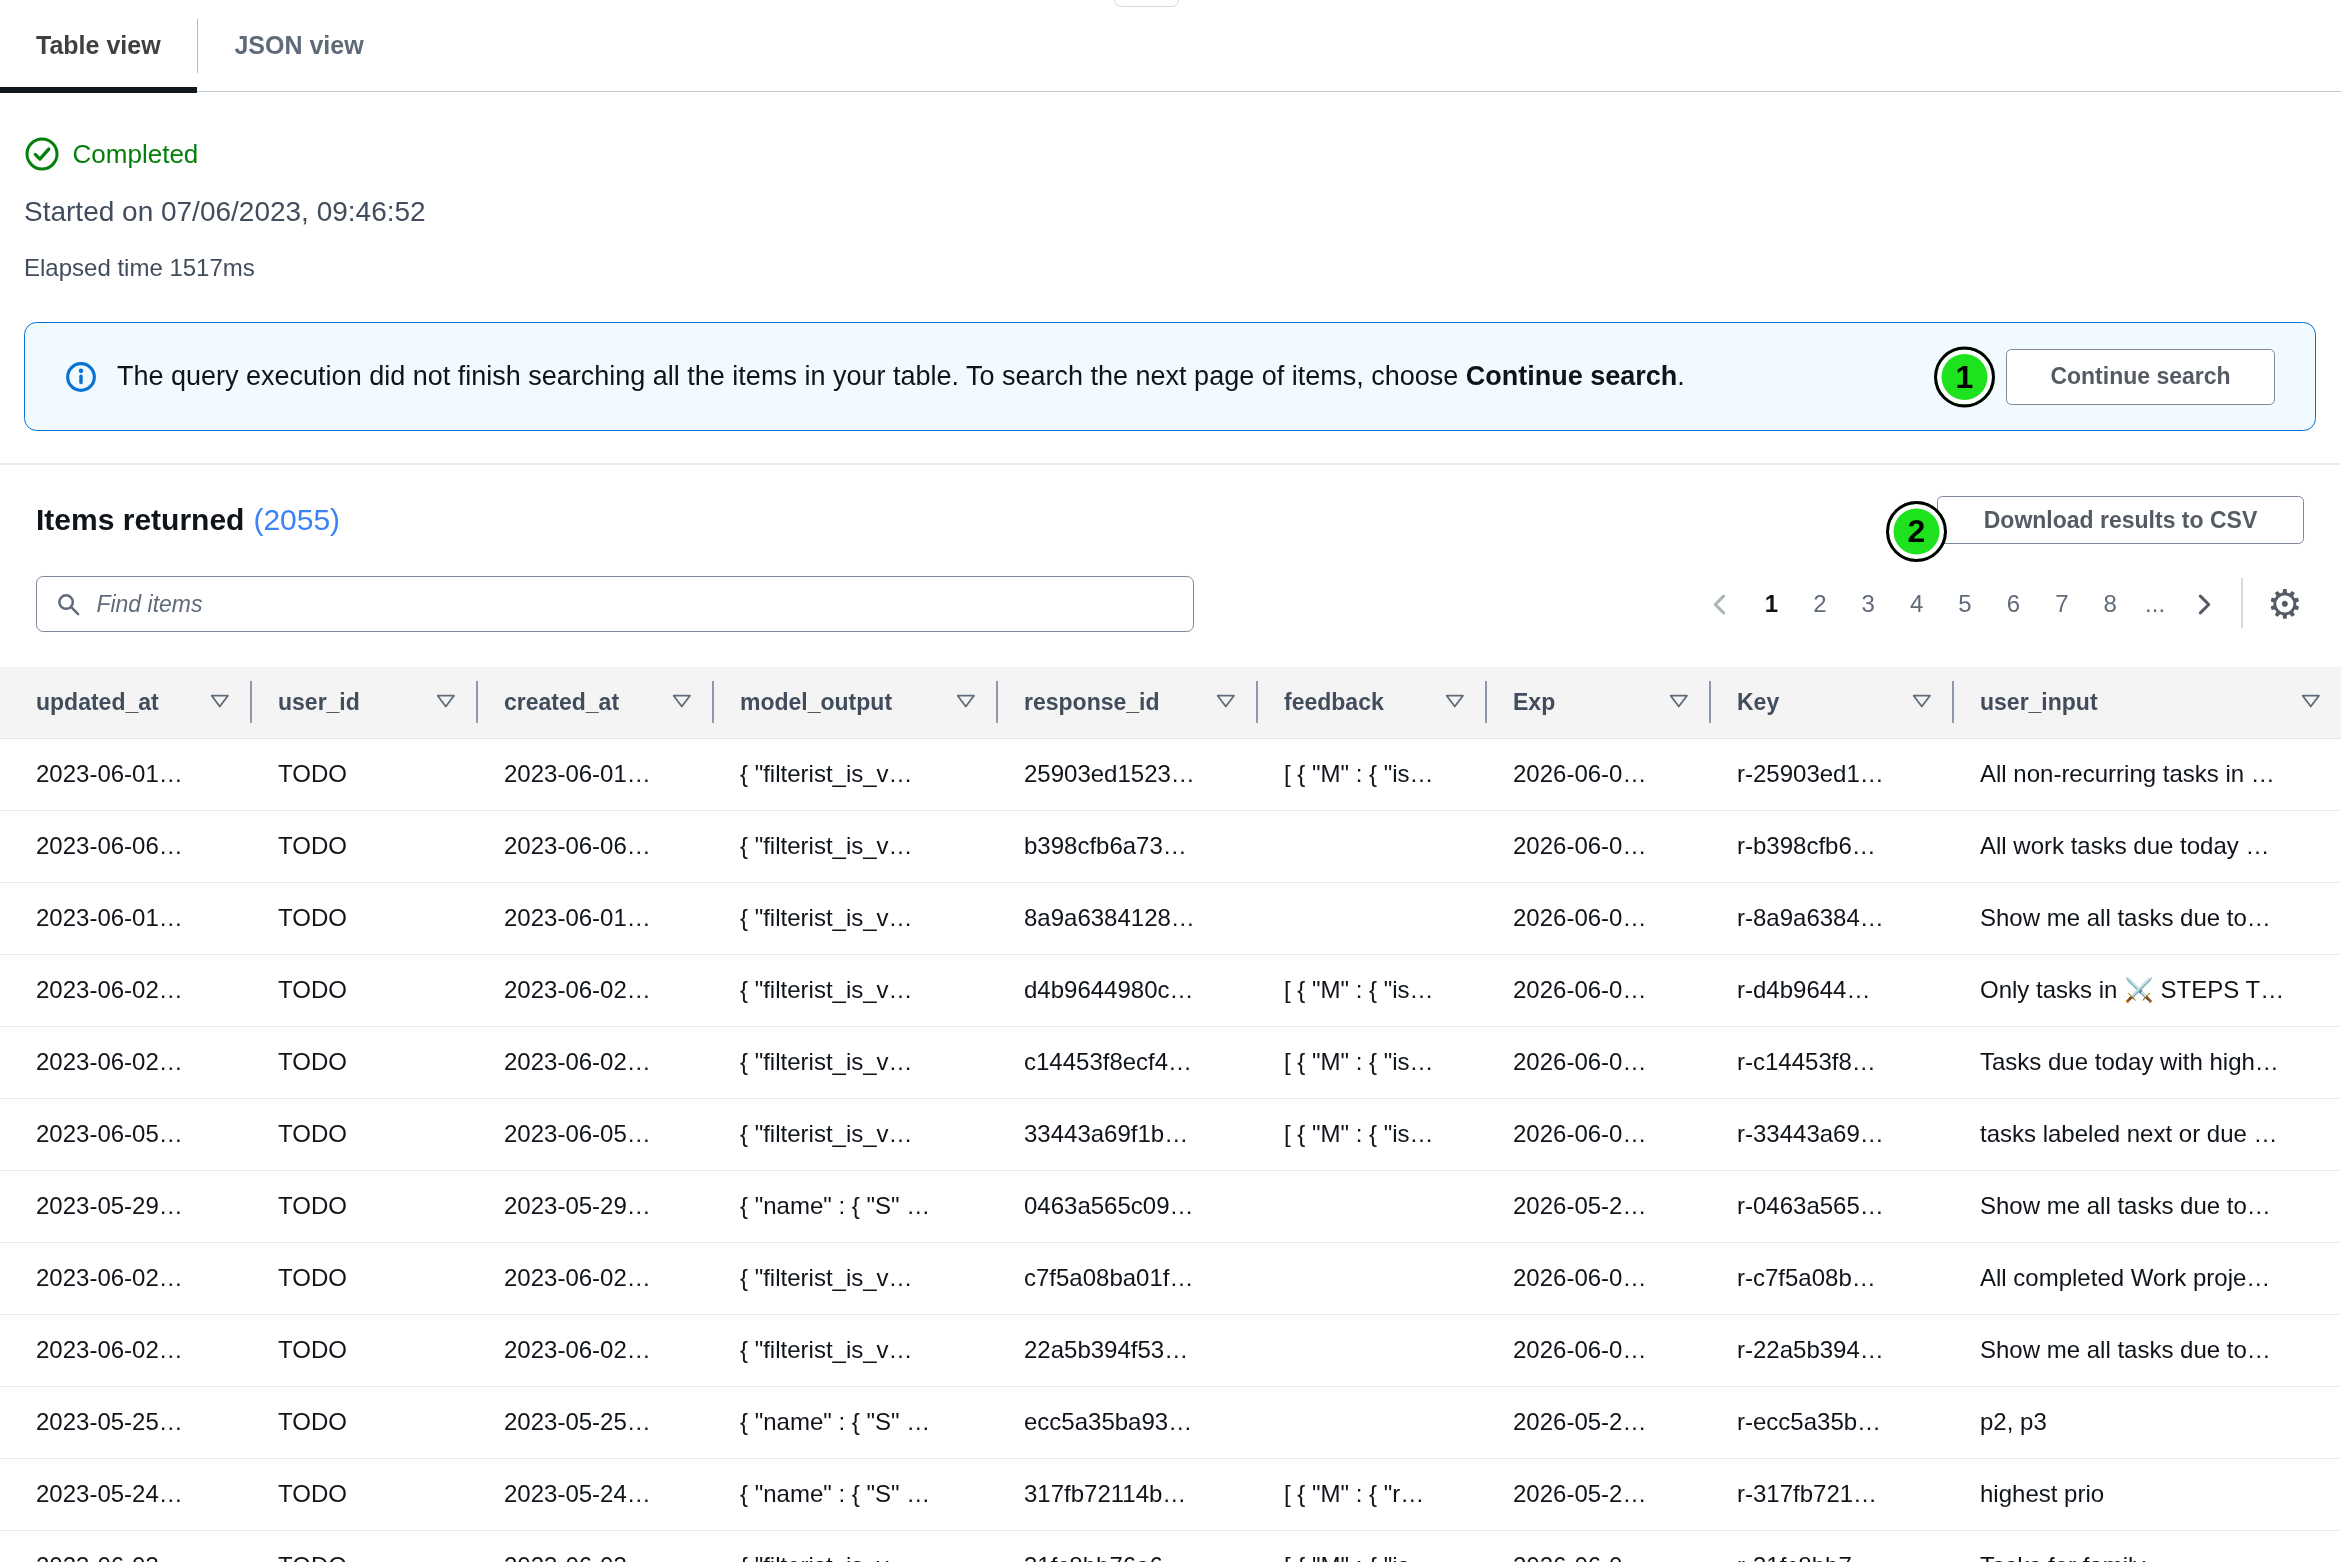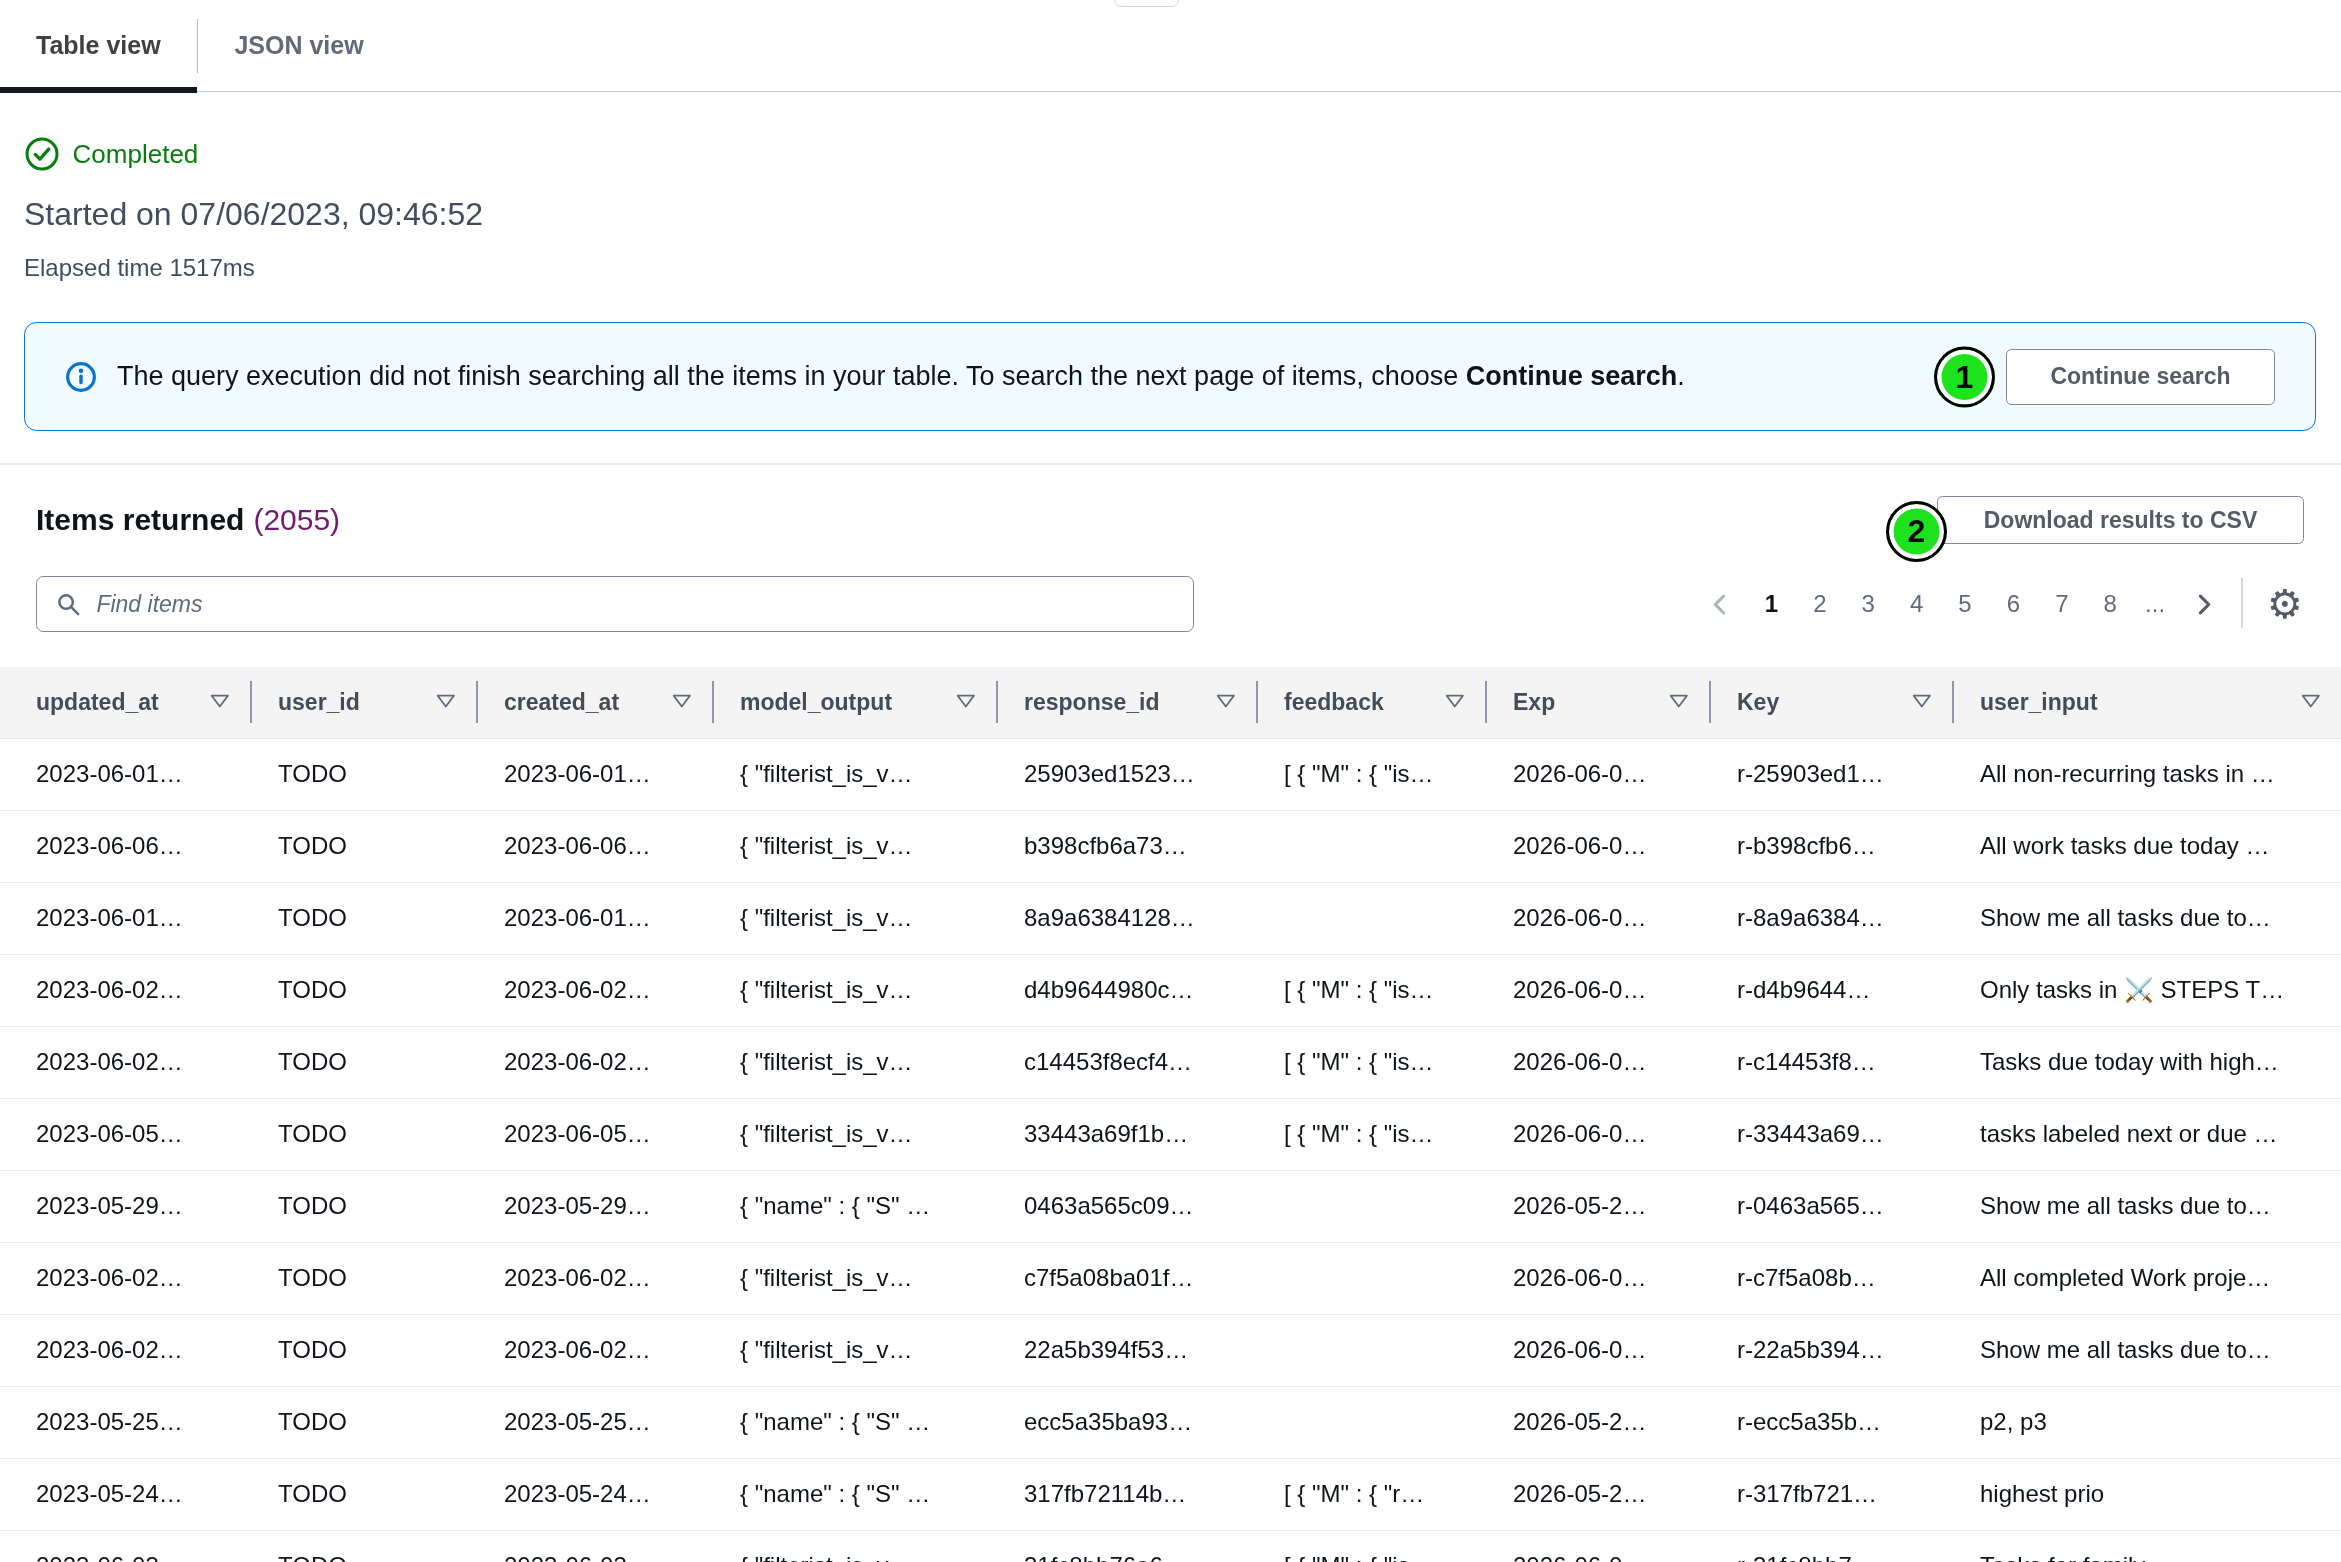--- a/index.html
+++ b/index.html
@@ -17,21 +17,21 @@
   .tab { height:100%; display:flex; align-items:center; padding:0 36px;
     font-size:25px; font-weight:700; color:#5f6b7a; position:relative; cursor:pointer; }
   .tab.active { color:#404040; }
   .tab.active::after { content:""; position:absolute; left:0; right:0; bottom:-1.8px;
     height:6.3px; background:#12181f; }
   .tab-divider { width:1.8px; height:54px; background:#b6bec9; }
 
   
   .status-completed { position:absolute; top:136px; left:24px; display:flex;
     align-items:center; gap:12.6px; font-size:26px; font-weight:500; color:#037f0c; }
-  .status-started { position:absolute; top:196px; left:24px; font-size:32px; color:#414d5c; }
+  .status-started { position:absolute; top:196px; left:24px; font-size:28px; color:#414d5c; }
   .status-elapsed { position:absolute; top:254px; left:24px; font-size:24px; color:#414d5c; }
 
   
   .banner { position:absolute; left:24px; top:322px; width:2292px; height:109px;
     background:#f1faff; border:1.8px solid #0972d3; border-radius:12.6px;
     display:flex; align-items:center; padding:0 377px 0 40px; }
   .banner-icon { flex:0 0 auto; margin-right:20px; display:flex; }
   .banner-text { font-size:27px; color:#0f141a; white-space:nowrap; }
   .banner-text b { font-weight:700; }
   .btn { background:#fff; border:1.8px solid #7d8998; border-radius:5.4px;
@@ -46,21 +46,21 @@
     display:flex; align-items:center; justify-content:center;
     font-size:32px; font-weight:700; color:#000; z-index:5; }
   .ann1 { position:absolute; right:320px; top:50%; transform:translateY(-50%); }
   .ann2 { position:absolute; left:1886px; top:501px; }
 
   .hr1 { position:absolute; top:463px; left:0; right:0; height:1.8px; background:#eaeded; }
 
   
   .results-title { position:absolute; left:36px; top:503px; font-size:30px;
     font-weight:700; color:#0f141a; }
-  .results-title .count { color:#701a75; font-weight:400; margin-left:9px; }
+  .results-title .count { color:#3b82f6; font-weight:400; margin-left:9px; }
   .download-btn { position:absolute; left:1937px; top:496px; width:367px; height:48px; }
 
   
   .search-box { position:absolute; left:36px; top:576px; width:1158px; height:56px;
     background:#fff; border:1.8px solid #7d8998; border-radius:7.2px;
     display:flex; align-items:center; padding:17px 18px; }
   .search-box input { flex:1; border:none; outline:none; background:transparent;
     margin-left:14.4px; font-size:23px; font-style:italic; color:#0f141a; font-family:inherit; }
   .search-box input::placeholder { color:#5f6b7a; font-style:italic; opacity:1; }
 

